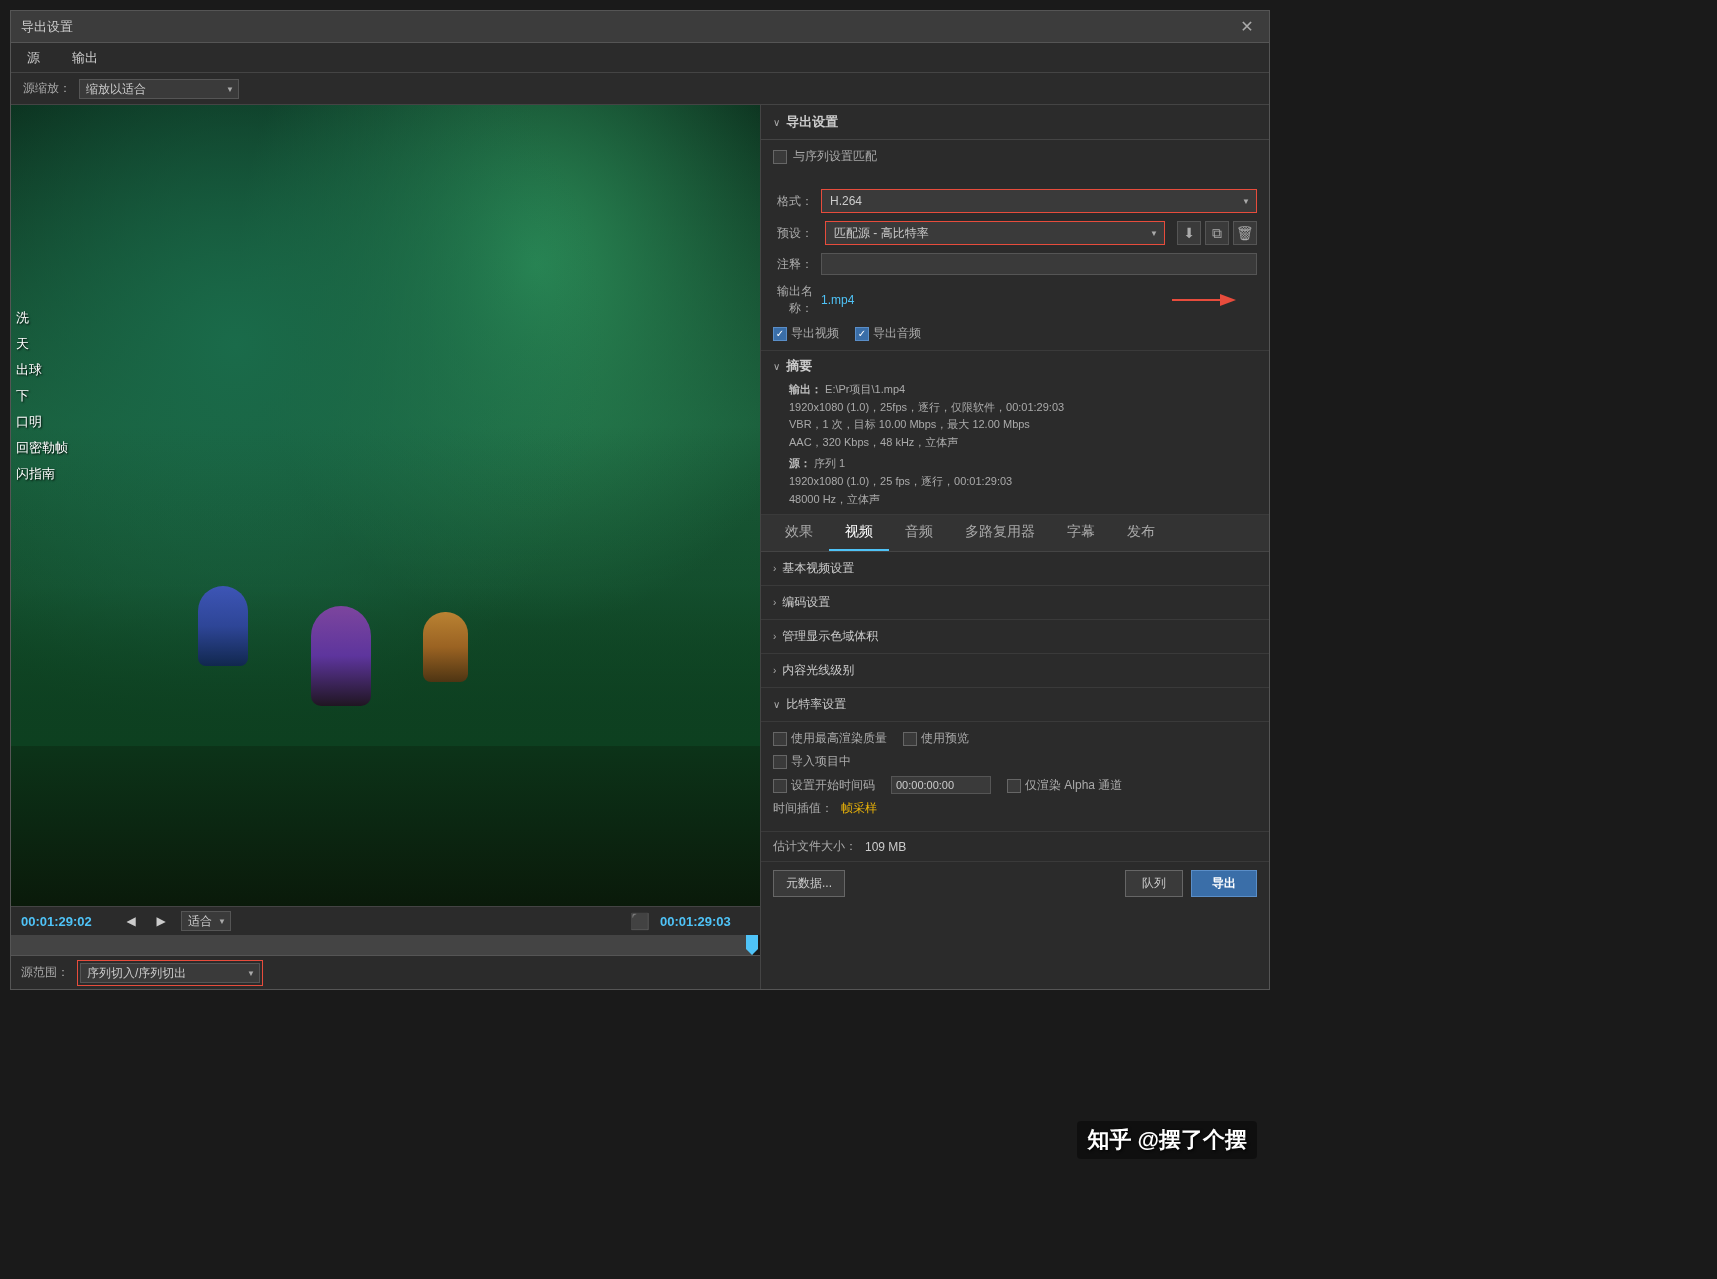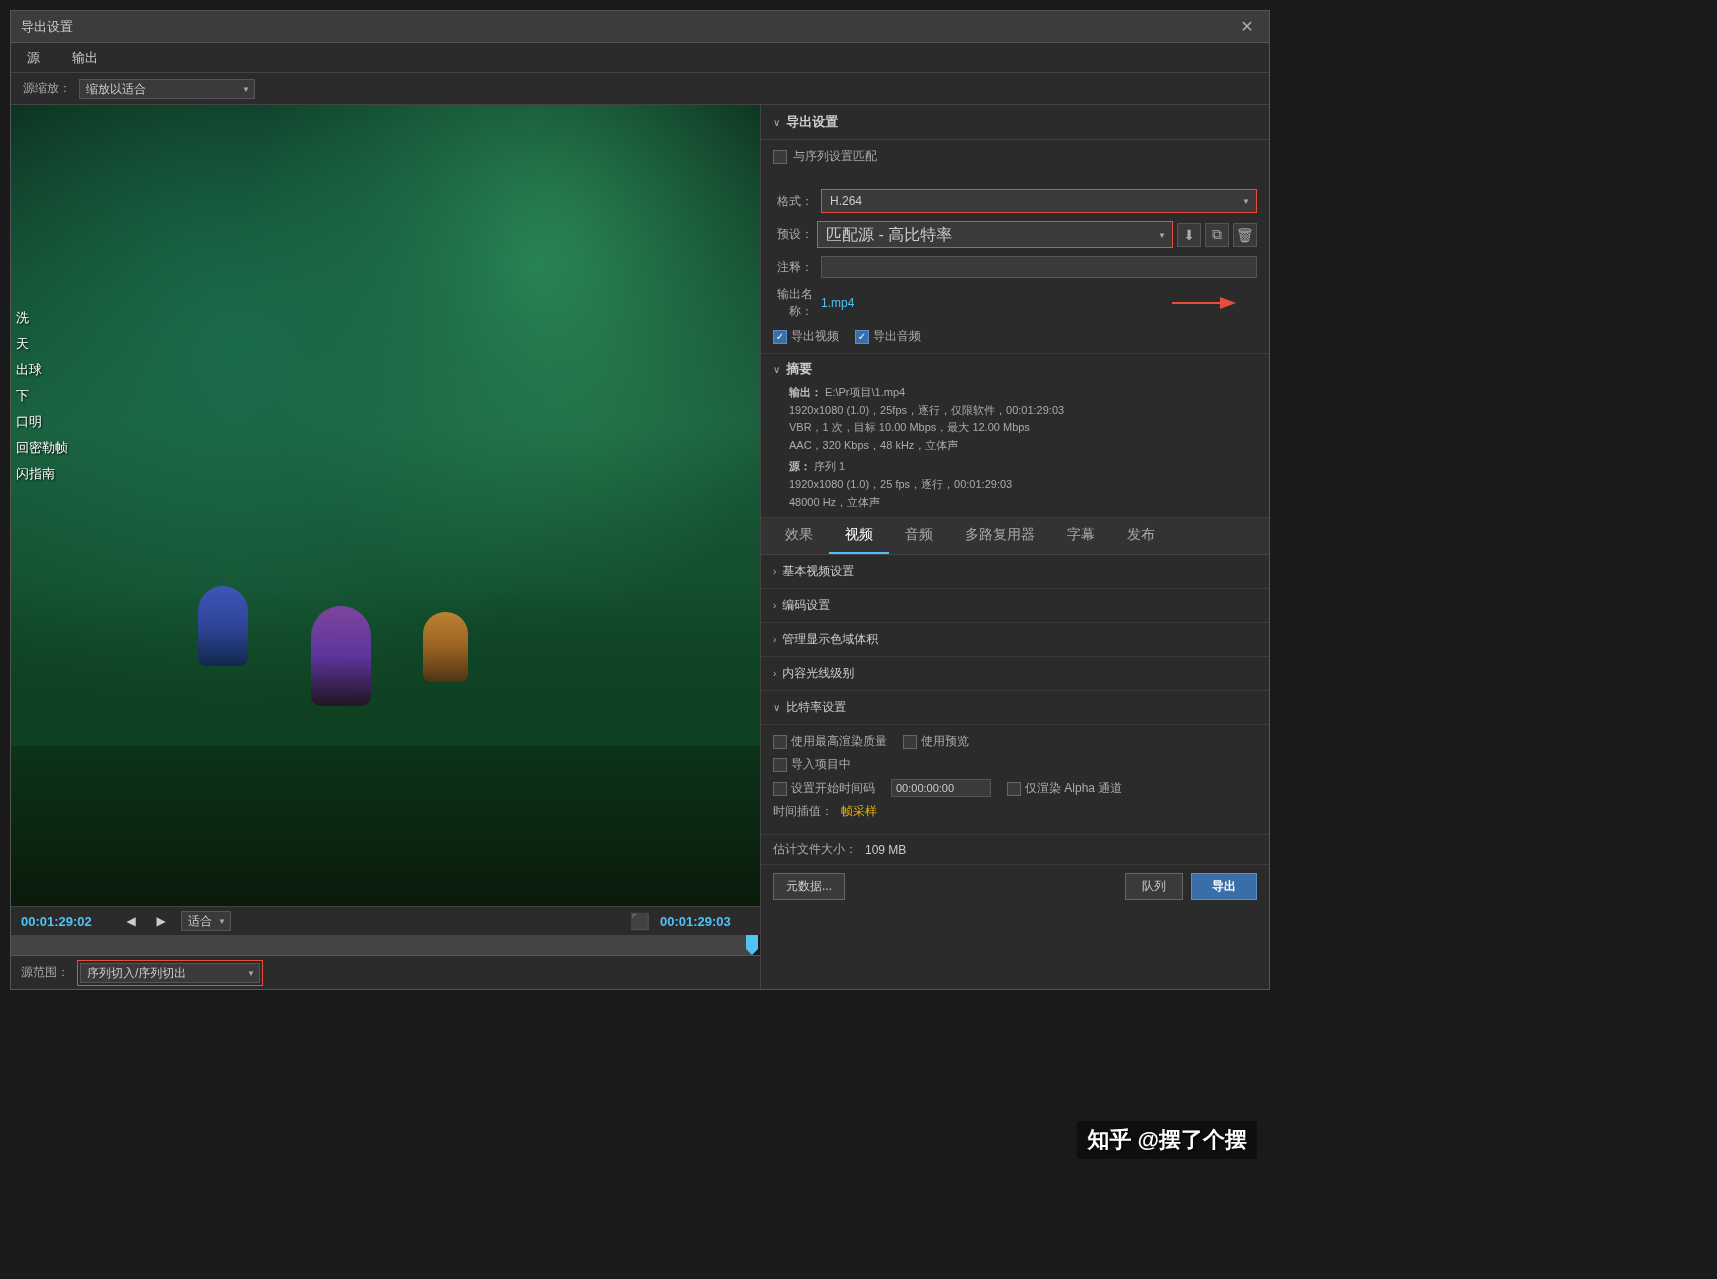--- a/index.html
+++ b/index.html
@@ -89,21 +89,21 @@
     }
 
     .source-select {
       background: #3a3a3a;
       border: 1px solid #555;
       color: #ccc;
       font-size: 12px;
       padding: 2px 20px 2px 6px;
       appearance: none;
       -webkit-appearance: none;
-      width: 176px;
+      width: 160px;
       cursor: pointer;
     }
 
     .select-wrapper {
       position: relative;
       display: inline-block;
     }
     .select-wrapper::after {
       content: '▼';
       position: absolute;
@@ -358,36 +358,36 @@
       top: 50%;
       transform: translateY(-50%);
       font-size: 8px;
       color: #aaa;
       pointer-events: none;
     }
 
     .preset-row {
       display: flex;
       align-items: center;
-      gap: 4px;
+      gap: 12px;
       margin-bottom: 8px;
     }
 
     .preset-select-wrapper {
       flex: 1;
       position: relative;
       border: 1px solid #e74c3c;
     }
 
     .preset-select {
       width: 100%;
       background: #3a3a3a;
       border: none;
       color: #ccc;
-      font-size: 16px;
+      font-size: 12px;
       padding: 4px 20px 4px 8px;
       appearance: none;
       -webkit-appearance: none;
       cursor: pointer;
     }
 
     .preset-select-wrapper::after {
       content: '▼';
       position: absolute;
       right: 6px;

